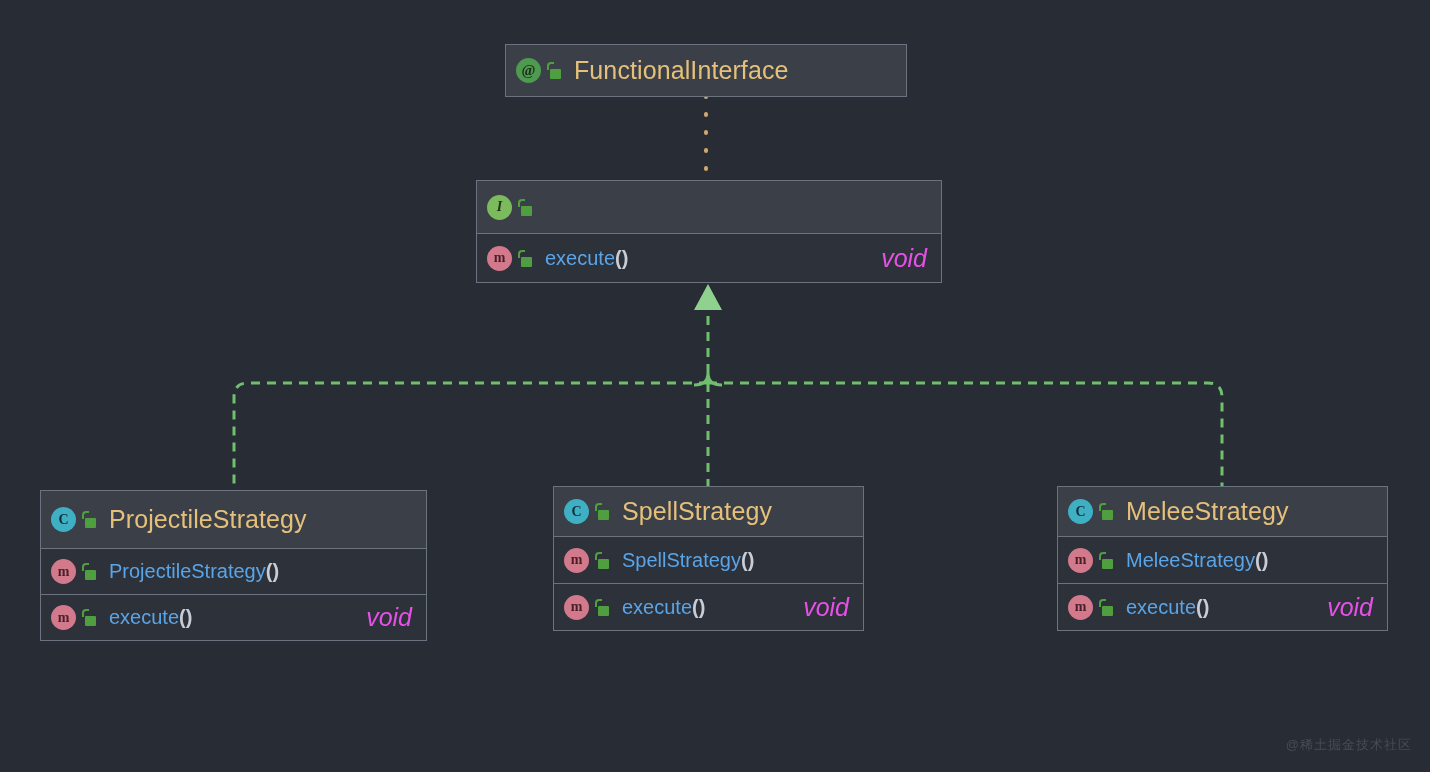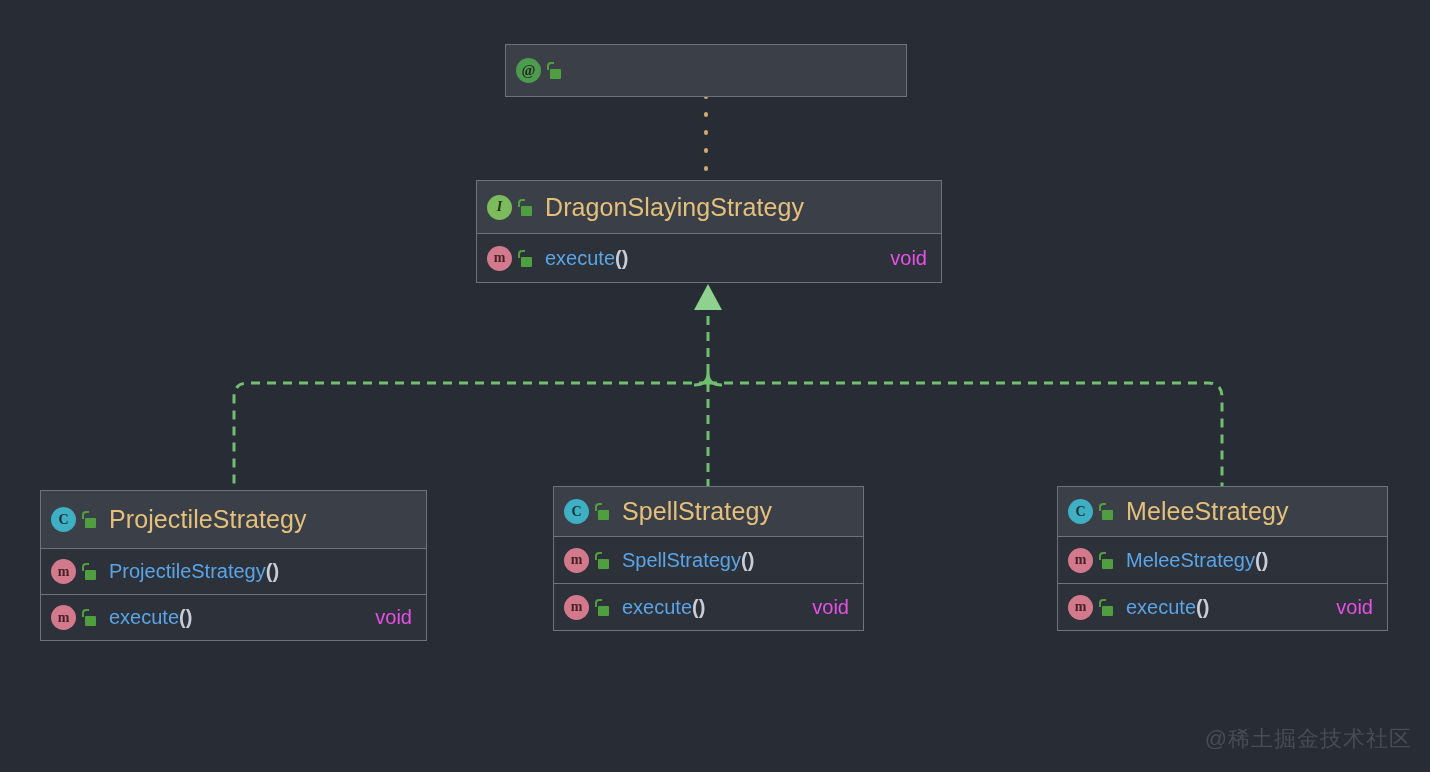--- a/index.html
+++ b/index.html
@@ -95,34 +95,35 @@
   }
   .member-name {
     color: #5aa5e8;
     font-size: 20px;
   }
   .parens { color: #c8cdd6; font-weight: bold; }
   .ret-type {
     margin-left: auto;
     padding-left: 28px;
     color: #e750e7;
-    font-size: 20px;
+    font-style: italic;
+    font-size: 25px;
   }
 
   
   .conn { position: absolute; z-index: 1; }
   svg.conn { overflow: visible; }
 
   
   #watermark {
     position: absolute;
     right: 18px;
     bottom: 18px;
     color: #474c56;
-    font-size: 22px;
+    font-size: 13px;
     letter-spacing: 1px;
     z-index: 9;
   }
 </style>
 </head>
 <body>
 
 <div id="canvas">
 
   <svg class="conn" width="1430" height="772" style="left:0; top:0;">
@@ -142,31 +143,31 @@
     <path d="M 694 385 Q 708 385 708 373 Q 708 385 722 385" fill="none" stroke="#6fbf6f" stroke-width="3"></path>
   </svg>
 
   <div class="uml-node" style="left:505px; top:44px; width:402px;">
     <div class="uml-row header" style="height:51px;">
       <span class="icon-badge annotation">@</span>
       <span class="lock-icon">
         <span class="shackle"></span>
           <span class="body"></span>
       </span>
+      <span class="type-name">FunctionalInterface</span>
     </div>
   </div>
 
   <div class="uml-node" style="left:476px; top:180px; width:466px;">
     <div class="uml-row header" style="height:52px;">
       <span class="icon-badge interface">I</span>
       <span class="lock-icon">
         <span class="shackle"></span>
           <span class="body"></span>
       </span>
-      <span class="type-name">DragonSlayingStrategy</span>
     </div>
     <div class="uml-row member" style="height:49px;">
       <span class="icon-badge method">m</span>
       <span class="lock-icon">
         <span class="shackle"></span>
           <span class="body"></span>
       </span>
       <span class="member-name">execute</span>
       <span class="member-name parens">()</span>
       <span class="ret-type">void</span>

